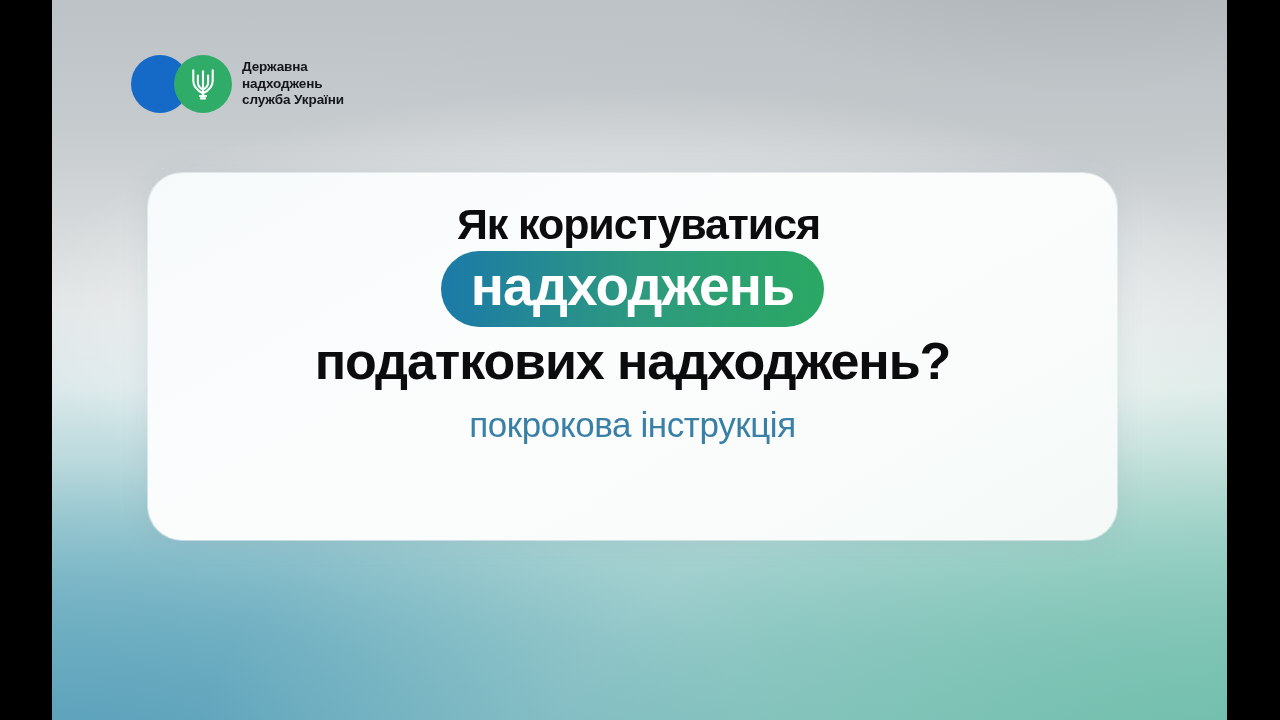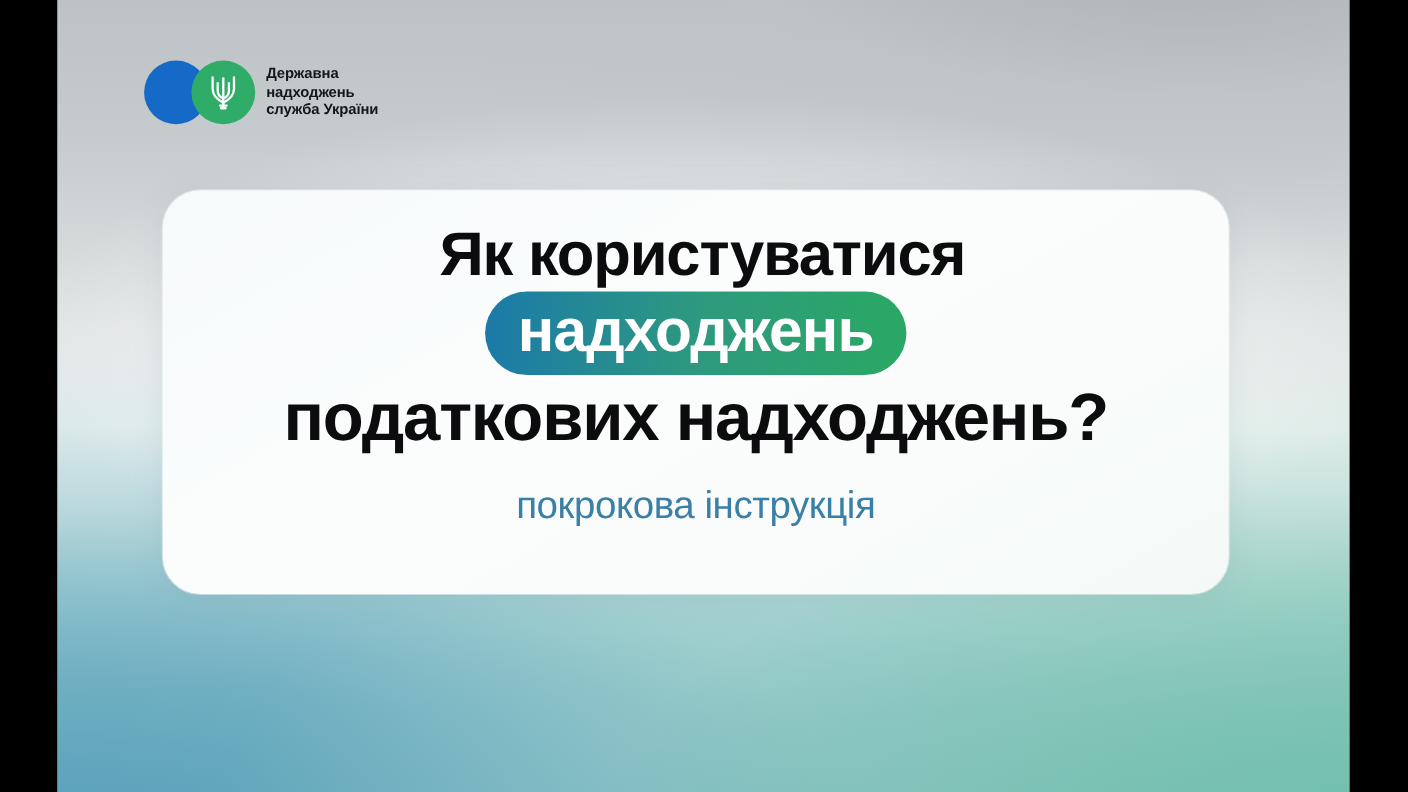--- a/index.html
+++ b/index.html
@@ -157,22 +157,22 @@
 
   .headline-line {
     color: #0c0c0e;
     font-size: 57px;
     font-weight: bold;
     line-height: 1.08;
     letter-spacing: -1.1px;
     text-align: center;
     white-space: nowrap;
   }
-  .headline-line.line1 { font-size: 56px; margin-left: 12px; }
-  .headline-line.line3 { font-size: 61px; margin-top: 4px; }
+  .headline-line.line1 { font-size: 43px; margin-left: 12px; }
+  .headline-line.line3 { font-size: 52px; margin-top: 4px; }
 
   .pill-wrap {
     margin-top: 4px;
     margin-bottom: 2px;
     display: flex;
     justify-content: center;
   }
   #highlight-pill {
     display: inline-block;
     padding: 4px 30px 9px 30px;
@@ -180,21 +180,21 @@
     background: linear-gradient(90deg, #1b7aa8 0%, #2e9a7e 52%, #2aa863 100%);
     color: #ffffff;
     font-size: 55px;
     font-weight: bold;
     line-height: 1.13;
     letter-spacing: -0.8px;
     white-space: nowrap;
   }
 
   #subtitle {
-    margin-top: 28px;
+    margin-top: 16px;
     color: #3a7fa6;
     font-size: 35px;
     font-weight: normal;
     letter-spacing: -0.4px;
     text-align: center;
     white-space: nowrap;
   }
 </style>
 </head>
 <body>

